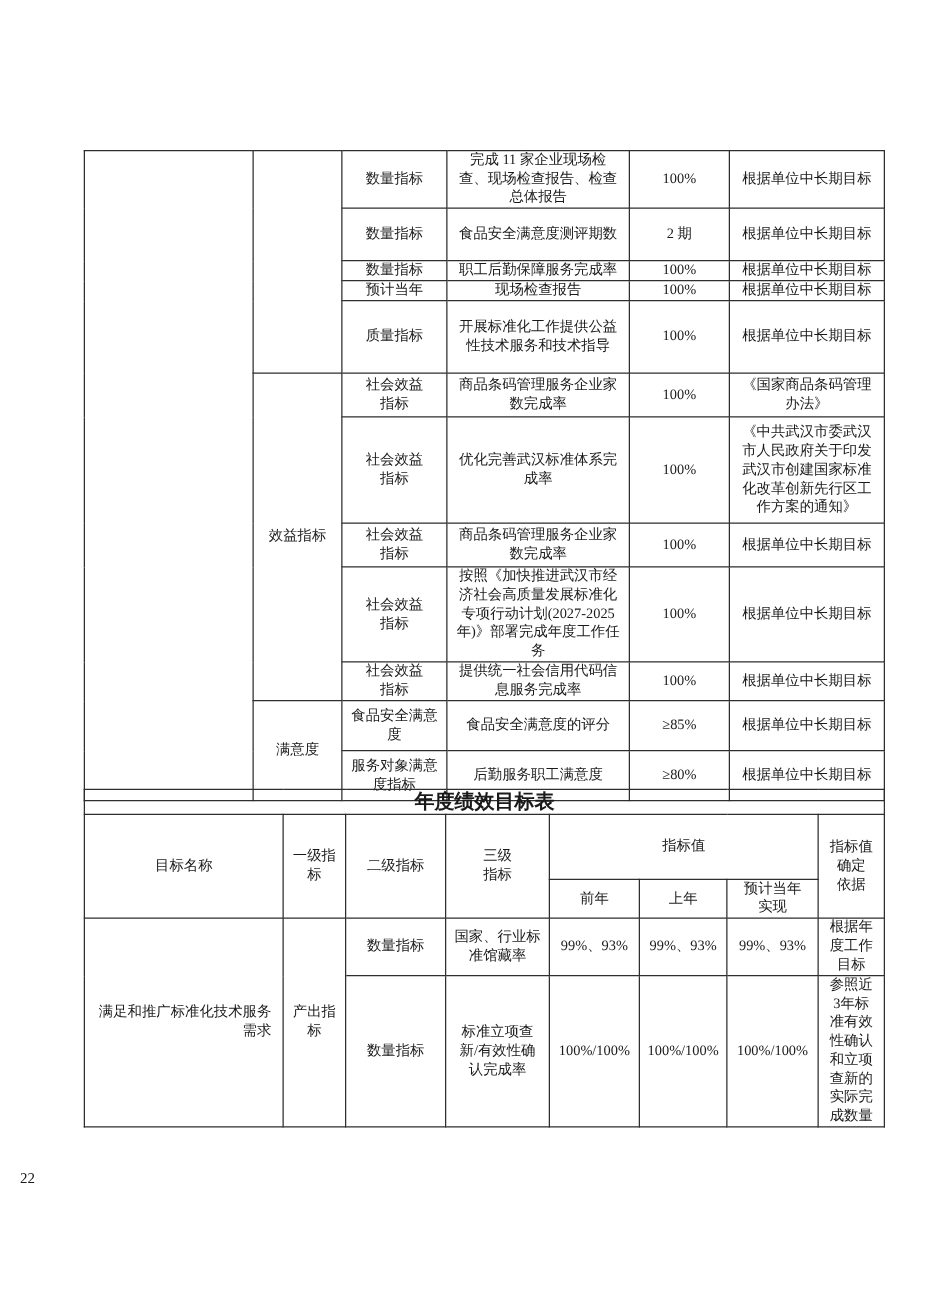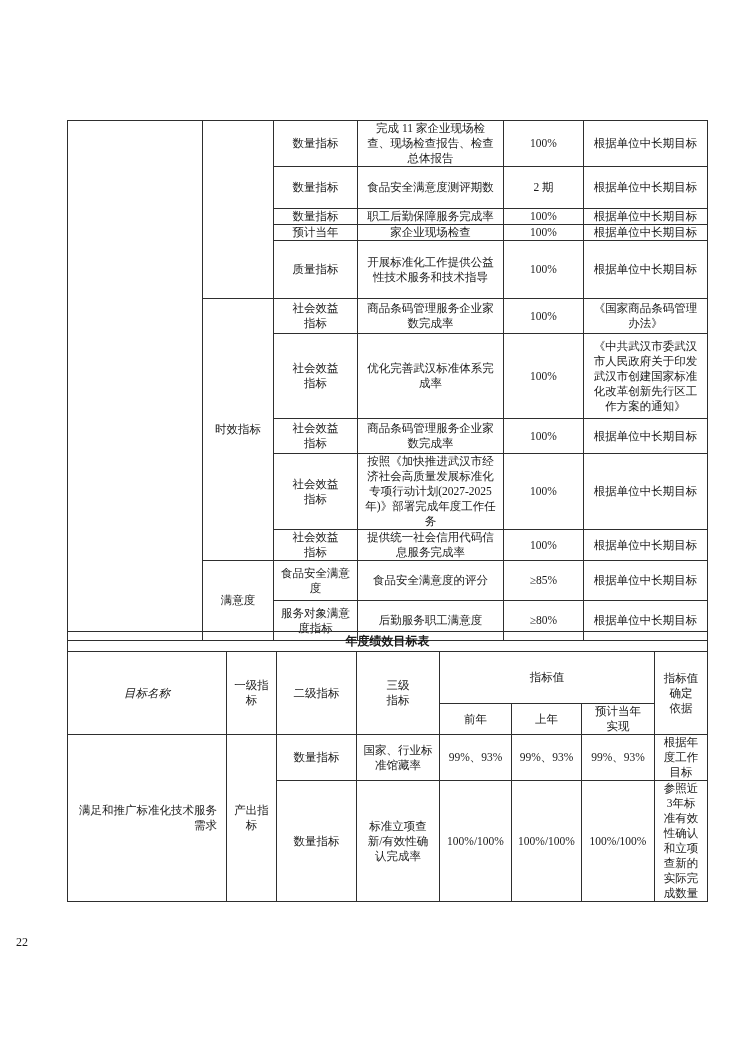--- a/index.html
+++ b/index.html
@@ -26,26 +26,26 @@
     text-align:center;
     vertical-align:middle;
     padding:0 2px;
     overflow:hidden;
     word-break:break-all;
   }
   .pre{white-space:pre-line;}
   .c-name,.c-basis{padding:0 7px;}
   .c-l1{padding:0 4px;}
   .c-l3{padding:0 6px;}
-  .c-goalhead{padding:0 9px;font-style:italic;}
+  .c-goalhead{padding:0 9px;}
   .c-goal{padding:0 9px;text-align:right;}
   .c-basis2{padding:0 7px;}
   .tbl-title{
     font-weight:bold;
-    font-size:12px;
+    font-size:16px;
   }
   .page-number{
     position:absolute;
     top:935px;left:16px;width:100%;
     font-size:12px;
   }
 </style>
 </head>
 <body>
 
@@ -76,32 +76,32 @@
       <td class="c-basis">根据单位中长期目标</td>
     </tr>
     <tr style="height:15px">
       <td class="pre">数量指标</td>
       <td class="c-name">职工后勤保障服务完成率</td>
       <td>100%</td>
       <td class="c-basis">根据单位中长期目标</td>
     </tr>
     <tr style="height:16px">
       <td class="pre">预计当年</td>
-      <td class="c-name">家企业现场检查</td>
+      <td class="c-name">现场检查报告</td>
       <td>100%</td>
       <td class="c-basis">根据单位中长期目标</td>
     </tr>
     <tr style="height:58px">
       <td class="pre">质量指标</td>
       <td class="c-name">开展标准化工作提供公益性技术服务和技术指导</td>
       <td>100%</td>
       <td class="c-basis">根据单位中长期目标</td>
     </tr>
     <tr style="height:35px">
-      <td rowspan="5">时效指标</td>
+      <td rowspan="5">效益指标</td>
       <td class="pre">社会效益
 指标</td>
       <td class="c-name">商品条码管理服务企业家数完成率</td>
       <td>100%</td>
       <td class="c-basis">《国家商品条码管理办法》</td>
     </tr>
     <tr style="height:85px">
       <td class="pre">社会效益
 指标</td>
       <td class="c-name">优化完善武汉标准体系完成率</td>

